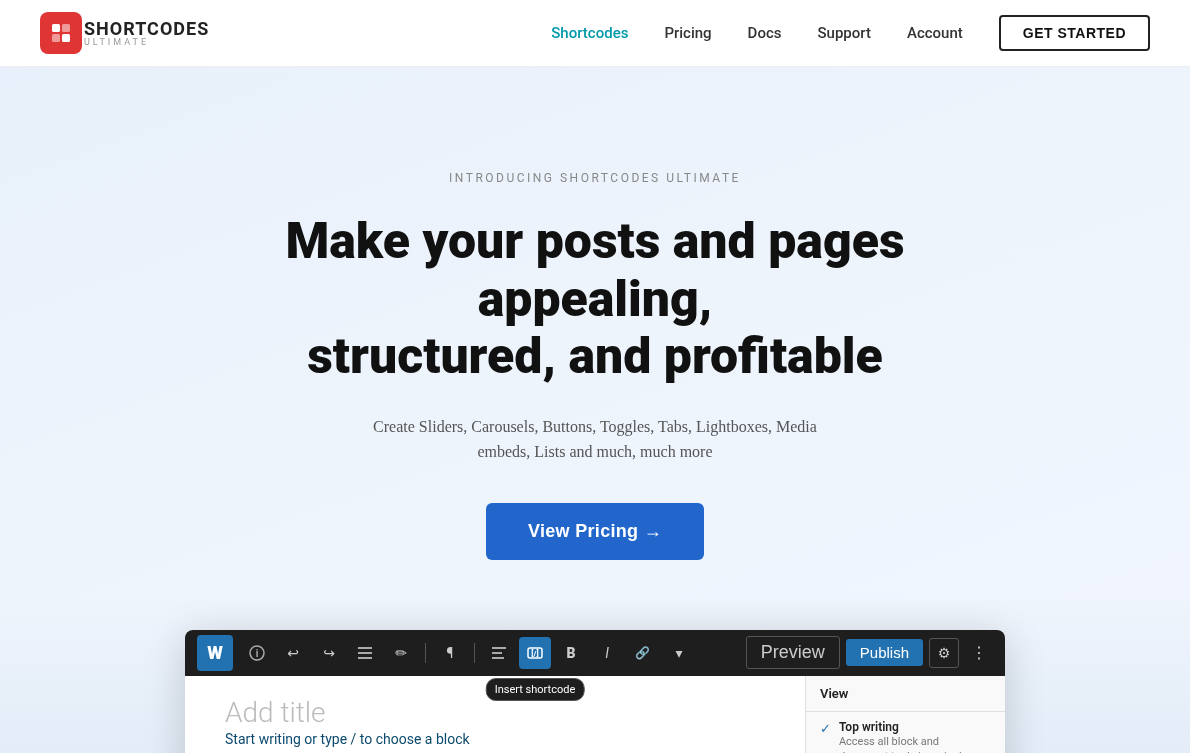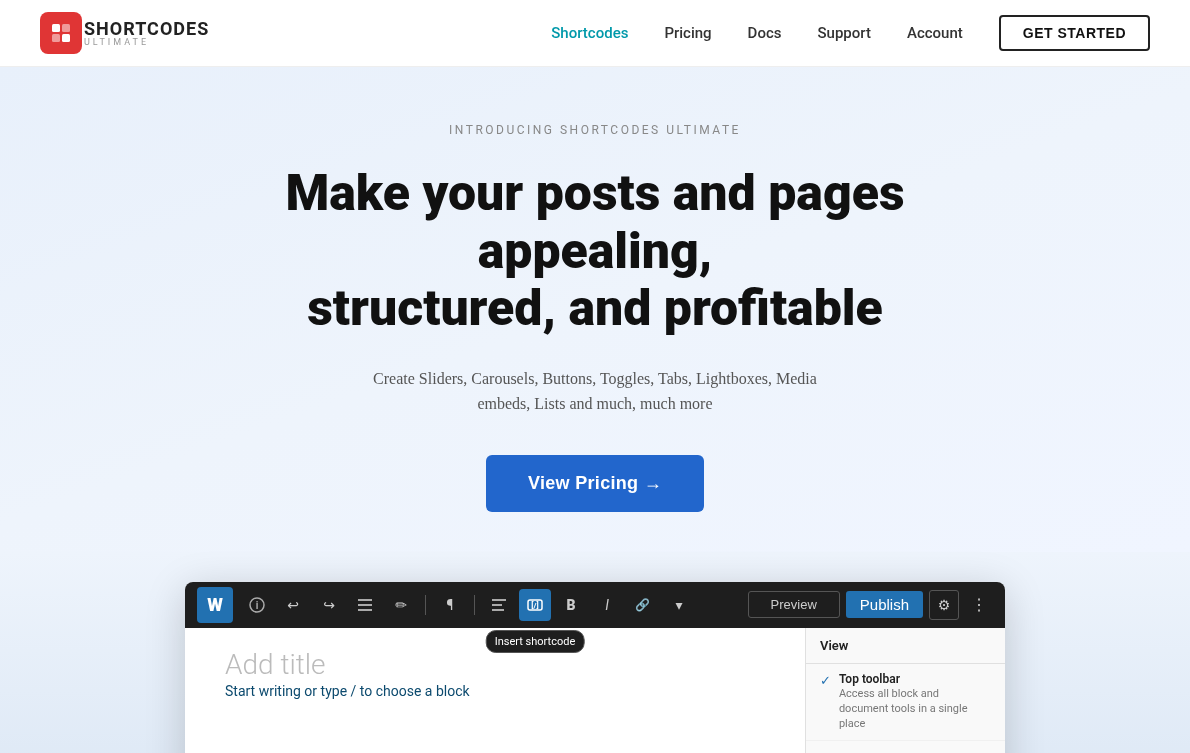--- a/index.html
+++ b/index.html
@@ -98,21 +98,21 @@
       font-size: 14px;
       font-weight: 700;
       cursor: pointer;
       letter-spacing: 0.5px;
     }
 
     
     .hero {
       background: linear-gradient(160deg, #e8f0fb 0%, #eef4fc 50%, #f0f5ff 100%);
       text-align: center;
-      padding: 56px 40px 40px;
+      padding: 104px 40px 40px;
     }
 
     .hero-intro {
       font-size: 12px;
       letter-spacing: 2.5px;
       color: #888;
       text-transform: uppercase;
       margin-bottom: 28px;
     }
 
@@ -197,23 +197,23 @@
       margin-left: auto;
       display: flex;
       align-items: center;
       gap: 6px;
     }
 
     .btn-preview {
       background: transparent;
       border: 1px solid #555;
       color: #ccc;
-      padding: 5px 22px;
+      padding: 5px 14px;
       border-radius: 3px;
-      font-size: 13px;
+      font-size: 18px;
       cursor: pointer;
     }
 
     .btn-publish {
       background: #2271b1;
       border: none;
       color: #fff;
       padding: 5px 14px;
       border-radius: 3px;
       font-size: 15px;
@@ -460,21 +460,21 @@
         <div class="add-title">Add title</div>
         <div class="start-writing">Start writing or type / to choose a block</div>
       </div>
 
       <div class="wp-right-panel">
         <div class="view-header">View</div>
 
         <div class="view-item">
           <span class="view-check">✓</span>
           <div class="view-item-text">
-            <div class="item-title">Top toolbar</div>
+            <div class="item-title">Top writing</div>
             <div class="item-desc">Access all block and document tools in a single place</div>
           </div>
         </div>
 
       </div>
     </div>
 
   </div>
 </div>
 

